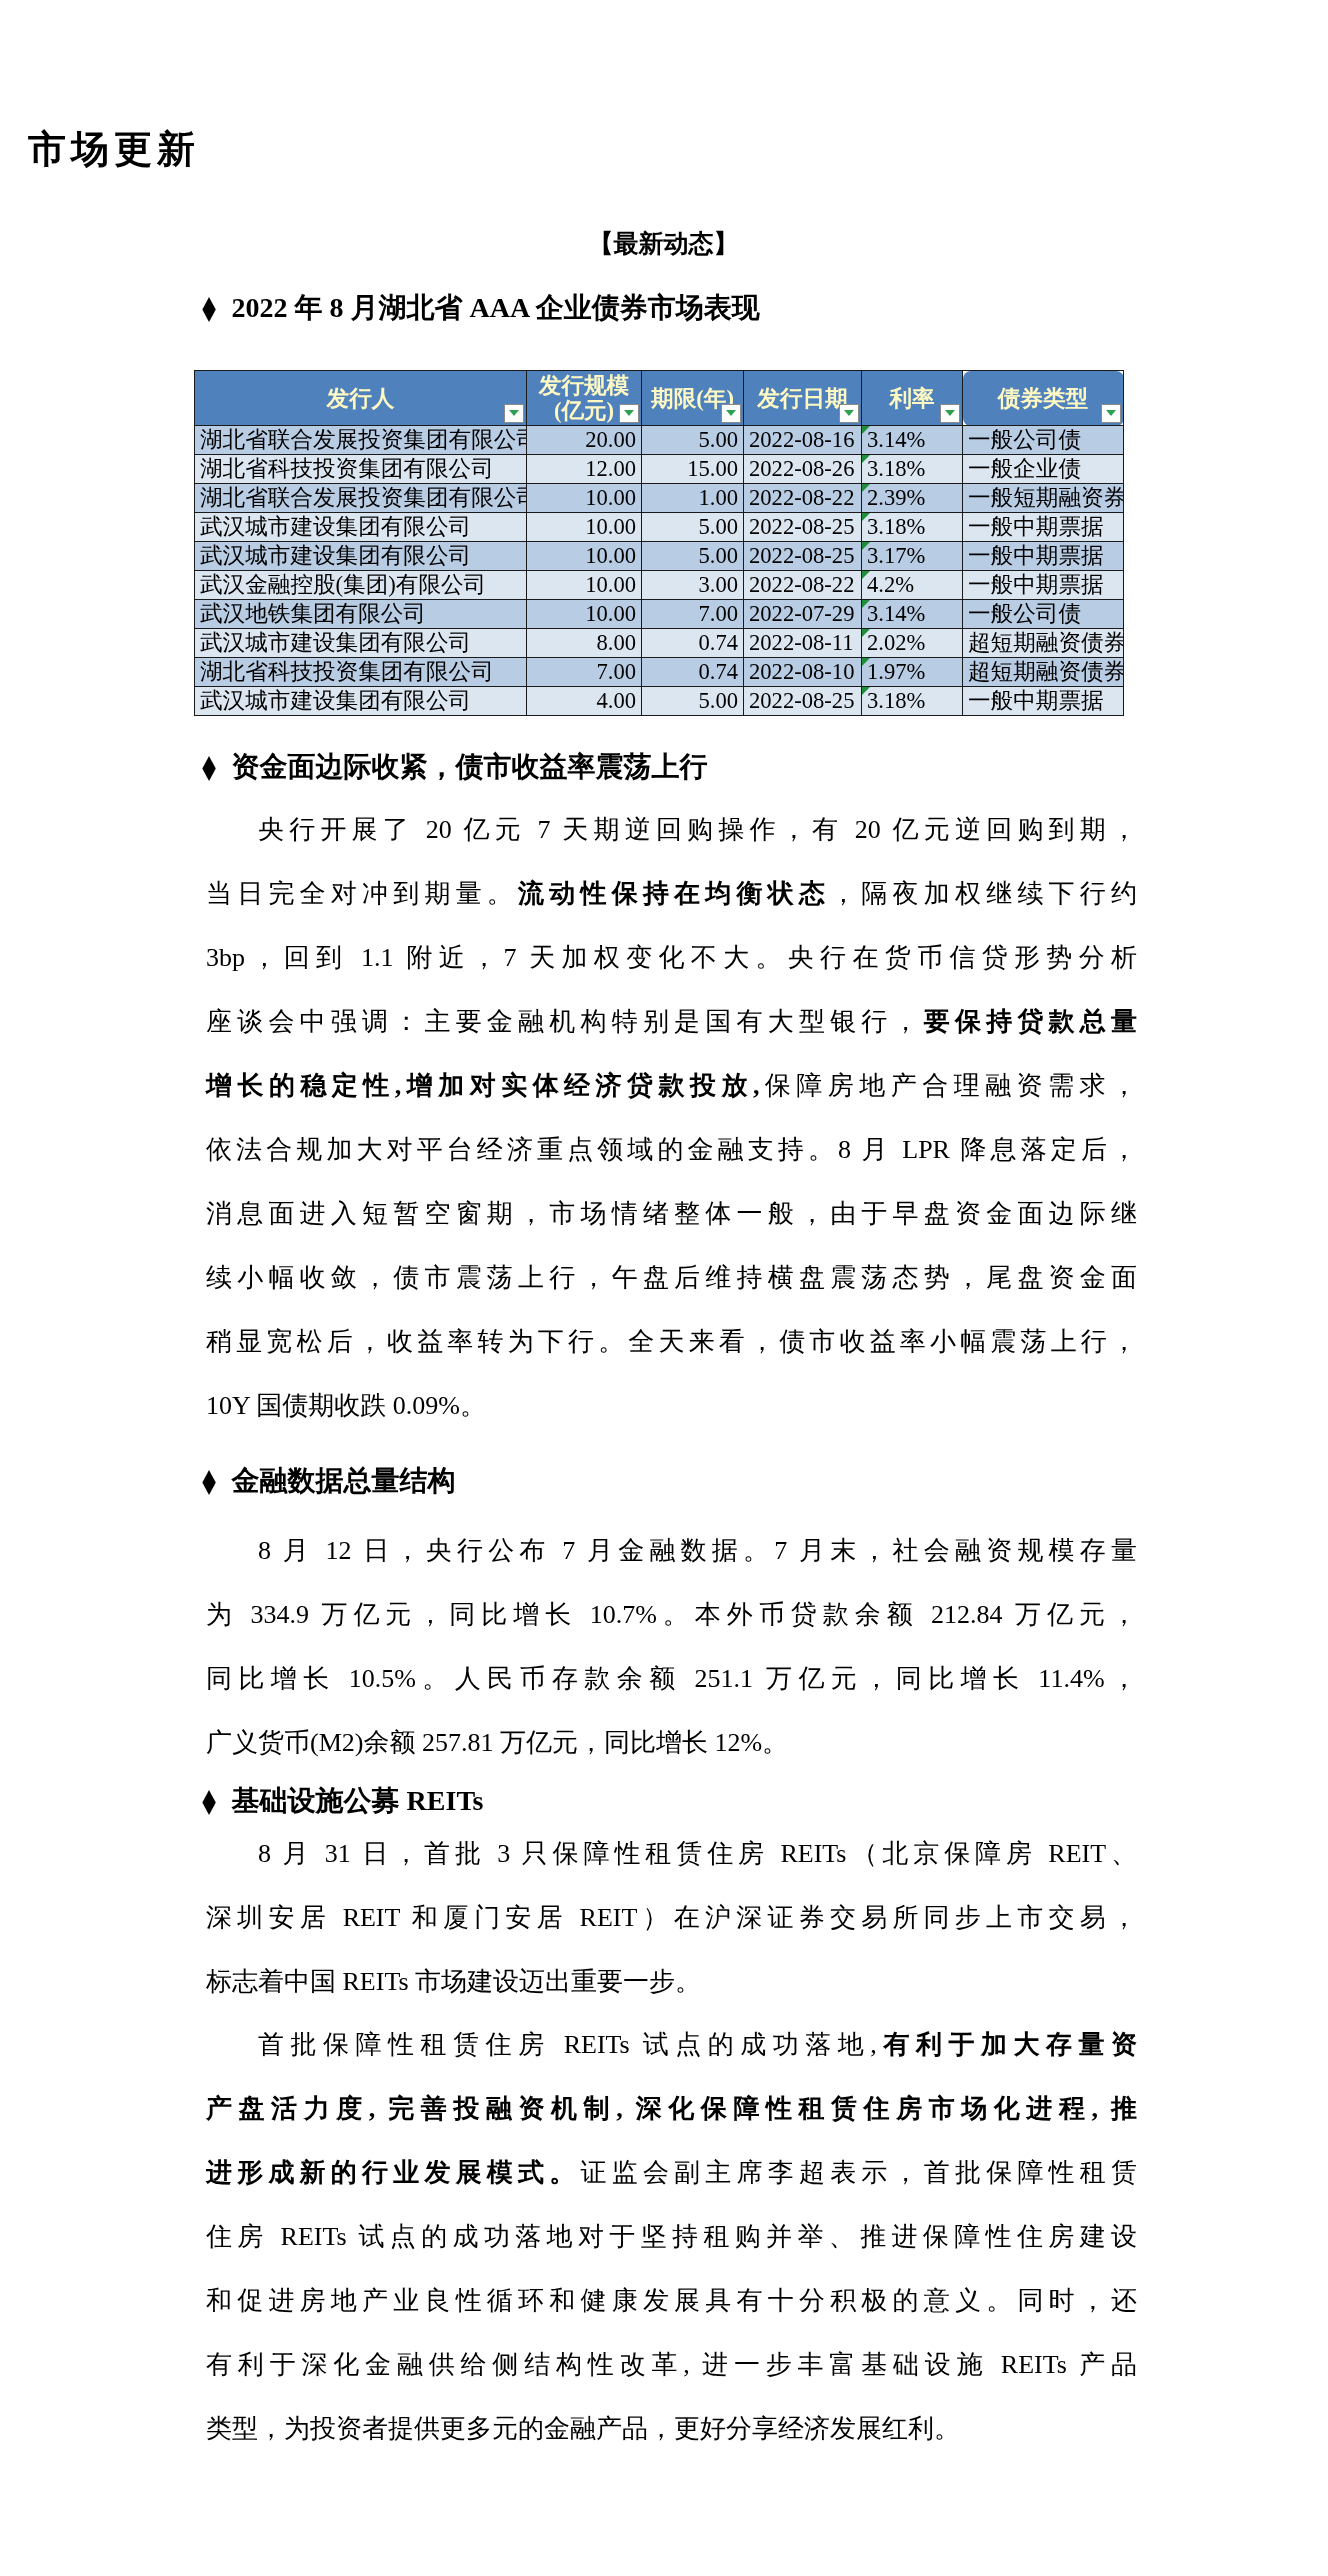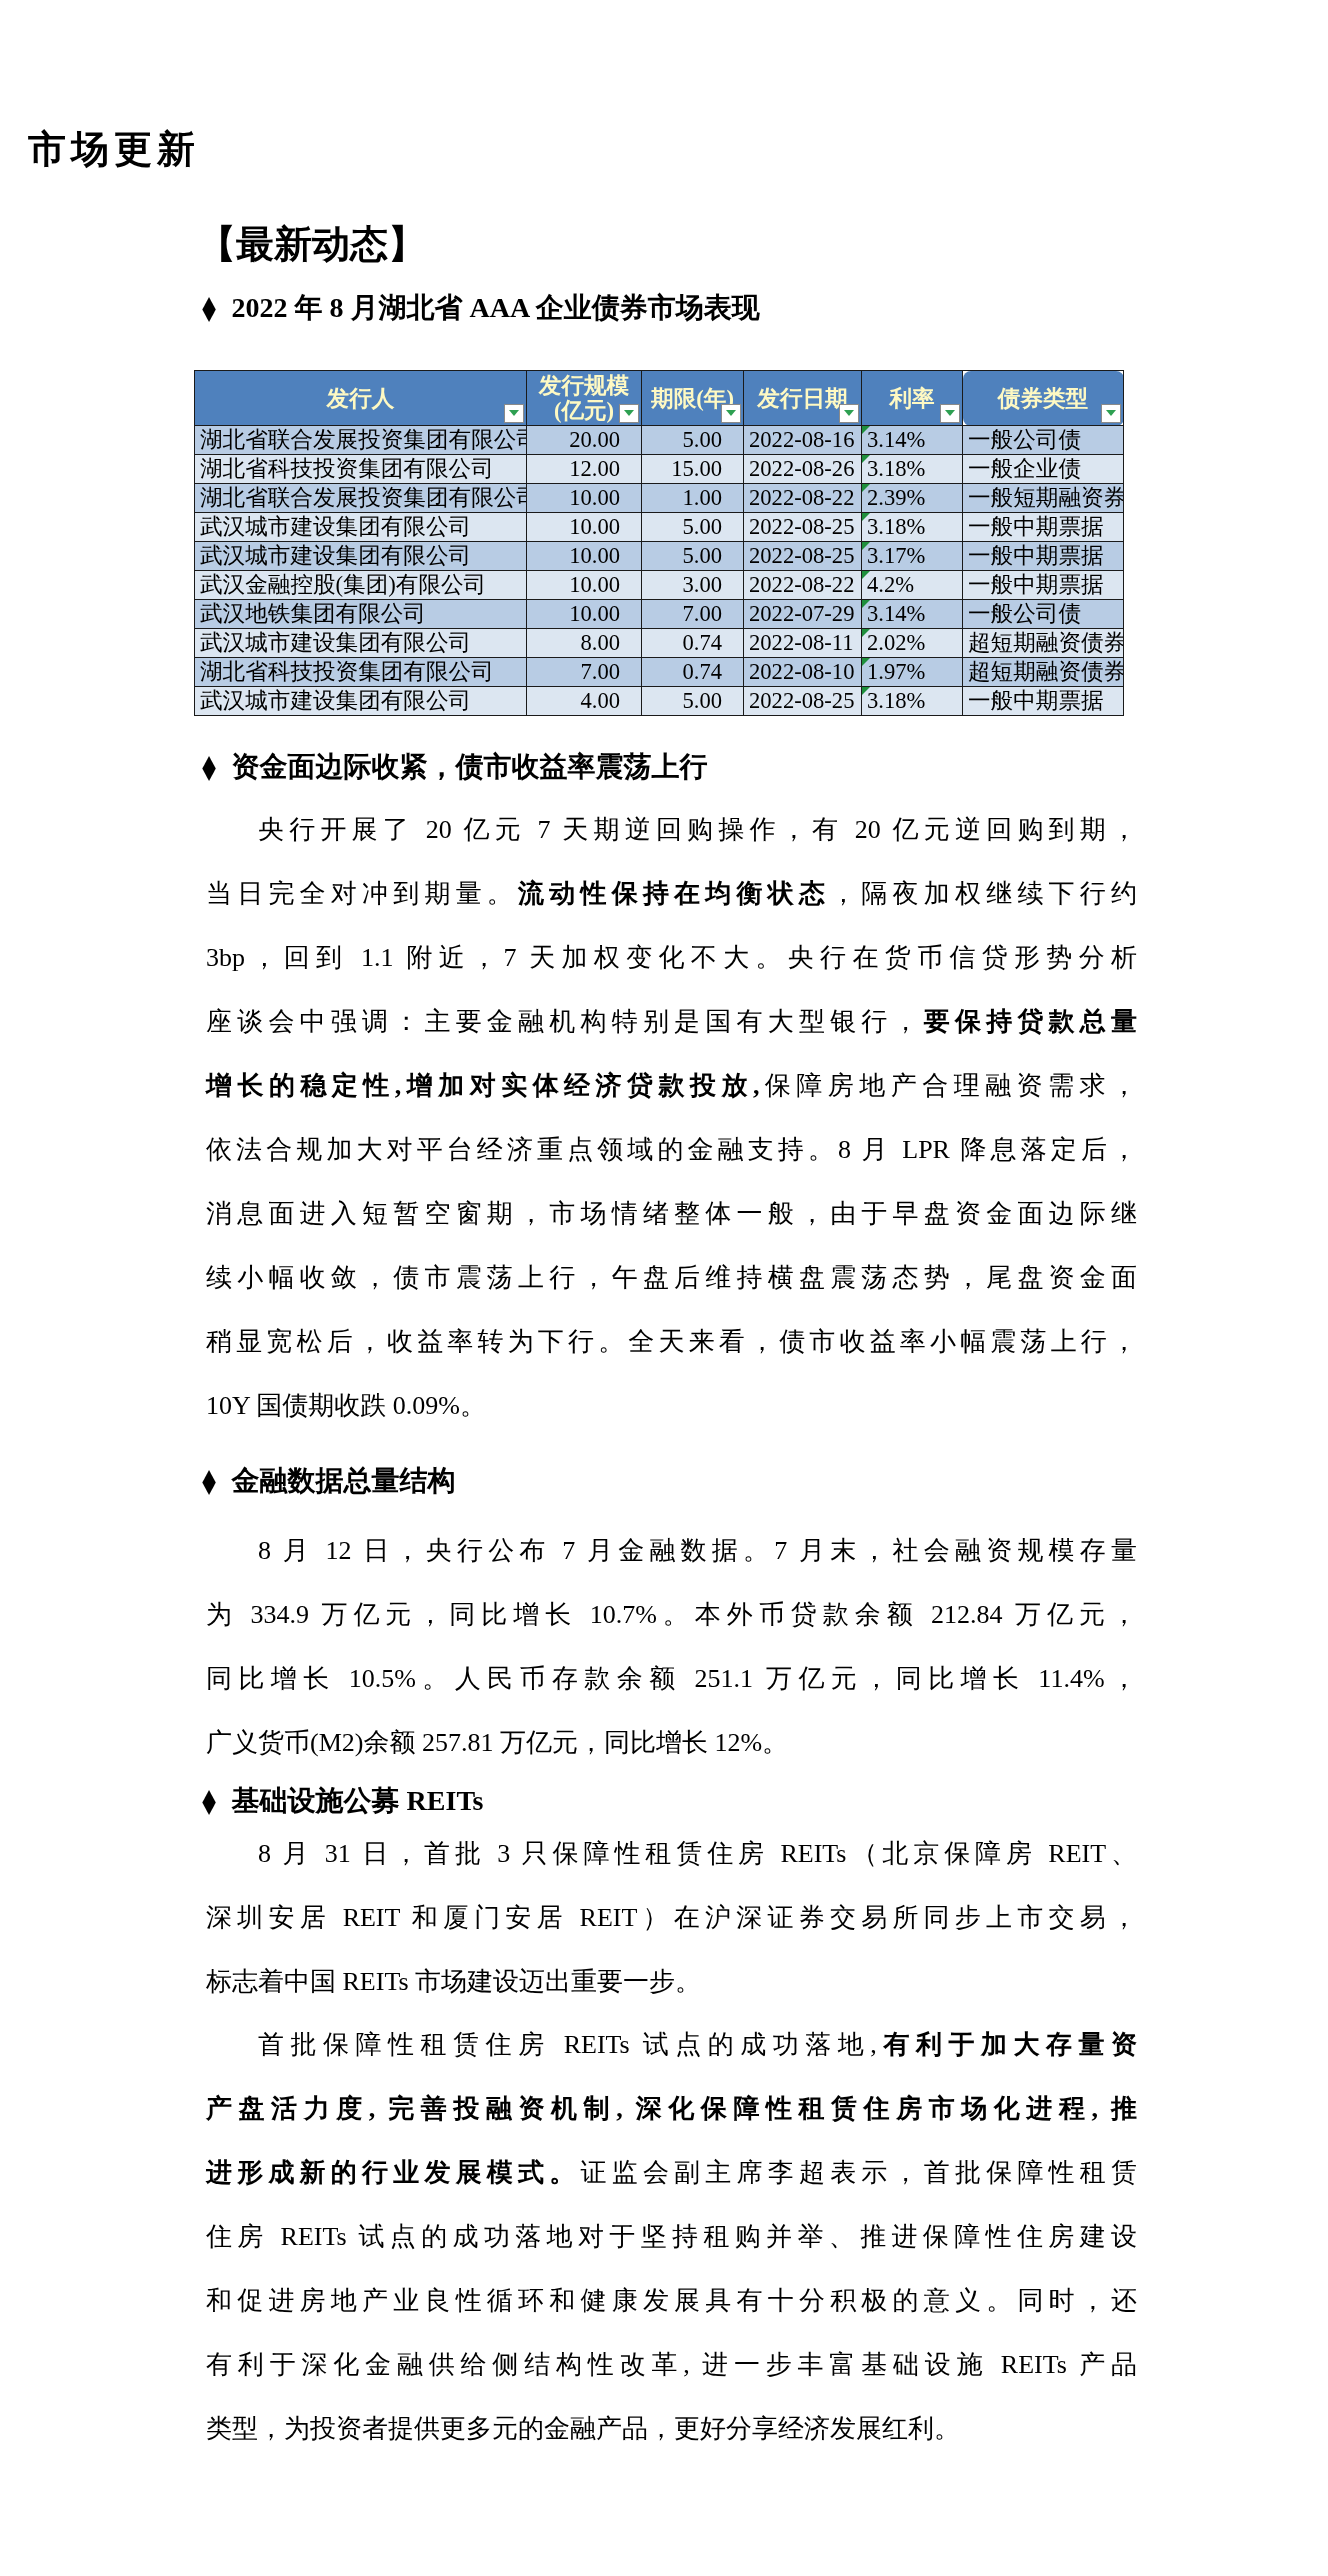--- a/index.html
+++ b/index.html
@@ -11,21 +11,21 @@
     color:#000;
     overflow:hidden;
   }
   .abs{position:absolute;}
   .doc-title{
     top:120px;left:0;width:1328px;height:59px;line-height:59px;
     text-align:left;font-size:38px;font-weight:700;letter-spacing:5px;padding-left:28px;
   }
   .latest-label{
     top:224px;left:198px;width:931px;height:40px;line-height:40px;
-    font-size:38px;font-weight:700;
+    font-size:25px;font-weight:700;text-align:center;
   }
   .sec-heading{
     left:198px;width:931px;height:40px;line-height:40px;
     font-size:28px;font-weight:700;white-space:nowrap;
   }
   .sec-heading .diamond{
     display:inline-block;transform:scaleX(.62) scaleY(1.15);
     margin-right:11.7px;font-size:28.5px;
   }
   #h1{top:288px;} #h2{top:747px;} #h3{top:1461px;} #h4{top:1781px;}
@@ -45,21 +45,21 @@
   .xl-table thead th{
     background:#4F81BD;color:#fef9c3;font-weight:700;
     height:54px;text-align:center;vertical-align:middle;
     position:relative;line-height:25px;font-size:22.6px;
   }
   .xl-table tbody td{height:28px;position:relative;line-height:28px;}
   .xl-table tbody tr.band-dark td{background:#B8CCE4;}
   .xl-table tbody tr.band-light td{background:#DCE6F1;}
   .xl-table tbody tr:last-child td{border-bottom:1.7px solid #1a1a1a;}
   td.al{ text-align:left;  padding-left:5px;}
-  td.ar{ text-align:right; padding-right:21px;}
+  td.ar{ text-align:right; padding-right:5px;}
   .filter-btn{
     position:absolute;right:1.7px;bottom:2.5px;
     width:18.4px;height:16.7px;background:#ffffff;border:0.8px solid #8a8a8a;
     display:flex;align-items:center;justify-content:center;
   }
   .filter-btn::after{
     content:"";width:0;height:0;
     border-left:5px solid transparent;border-right:5px solid transparent;
     border-top:6.7px solid #2EA052;
   }

